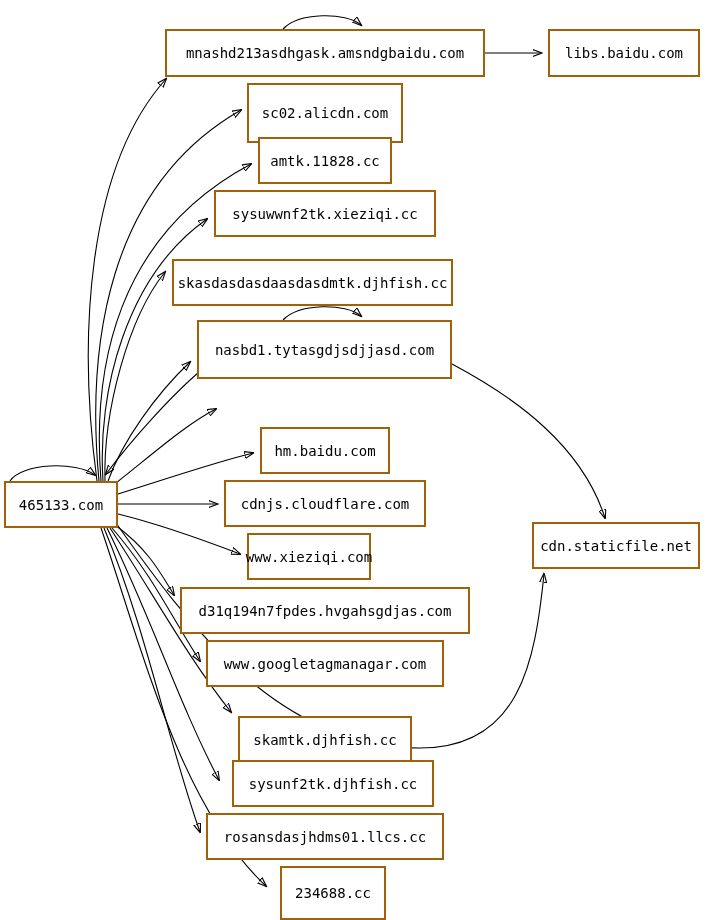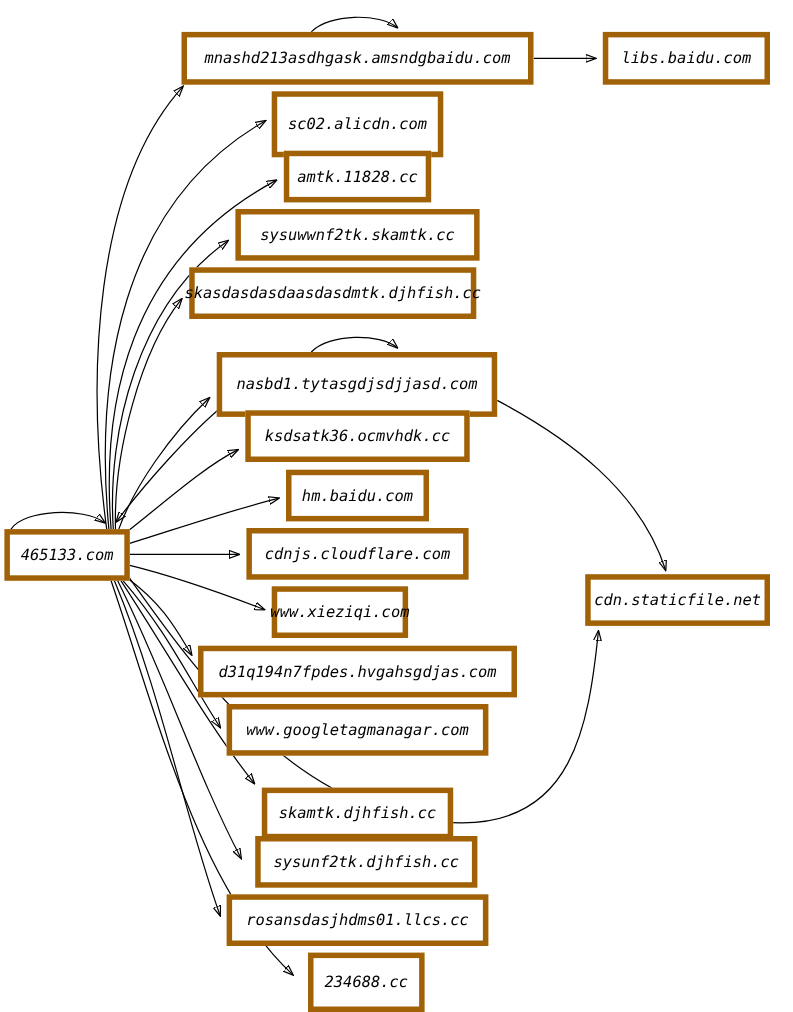--- a/index.html
+++ b/index.html
@@ -1,22 +1,22 @@
 <!DOCTYPE html>
 <html><head>
 <meta charset="utf-8">
 <style>
   html,body{margin:0;padding:0;background:#ffffff;}
   #canvas{position:relative;width:721px;height:920px;background:#ffffff;overflow:hidden;
           font-family:"DejaVu Sans Mono","Liberation Mono",monospace;}
   #edges{position:absolute;left:0;top:0;width:721px;height:920px;}
   #edges path{fill:none;stroke:#000000;stroke-width:1.1;}
-  .node{position:absolute;box-sizing:border-box;border:5px solid #a16207;background:#ffffff;
+  .node{position:absolute;box-sizing:border-box;border:2px solid #a16207;background:#ffffff;
         display:flex;align-items:center;justify-content:center;
-        font-size:14px;color:#000000;white-space:nowrap;z-index:2;font-style:italic;}
+        font-size:14px;color:#000000;white-space:nowrap;z-index:2;}
 </style>
 </head>
 <body>
 
 <div id="canvas">
 
   <svg id="edges" viewBox="0 0 721 920" xmlns="http://www.w3.org/2000/svg">
     <defs>
       <marker id="arrow" viewBox="0 0 10 8" refX="8.5" refY="4" markerWidth="10" markerHeight="8" orient="auto" markerUnits="userSpaceOnUse">
         <path d="M0 0.5 L9.5 4 L0 7.5 z" fill="#000000" stroke="none"></path>
@@ -45,24 +45,23 @@
     <path marker-end="url(#arrow)" d="M 283 29 C 299 12 346 12 361 25"></path>
     <path marker-end="url(#arrow)" d="M 283 320 C 299 303 346 303 361 316"></path>
     <path marker-end="url(#arrow)" d="M 10 481 C 22 463 76 461 95 475"></path>
   </svg>
 
   <div class="node" style="left:4px;  top:481px;width:114px;height:47px">465133.com</div>
   <div class="node" style="left:165px;top:29px; width:320px;height:48px">mnashd213asdhgask.amsndgbaidu.com</div>
   <div class="node" style="left:548px;top:29px; width:152px;height:48px">libs.baidu.com</div>
   <div class="node" style="left:247px;top:83px; width:156px;height:60px">sc02.alicdn.com</div>
   <div class="node" style="left:258px;top:137px;width:134px;height:47px">amtk.11828.cc</div>
-  <div class="node" style="left:214px;top:190px;width:222px;height:47px">sysuwwnf2tk.skamtk.cc</div>
-  <div class="node" style="left:172px;top:243px;width:261px;height:47px">skasdasdasdaasdasdmtk.djhfish.cc</div>
+  <div class="node" style="left:214px;top:190px;width:222px;height:47px">sysuwwnf2tk.xieziqi.cc</div>
+  <div class="node" style="left:172px;top:259px;width:281px;height:47px">skasdasdasdaasdasdmtk.djhfish.cc</div>
   <div class="node" style="left:197px;top:320px;width:255px;height:59px">nasbd1.tytasgdjsdjjasd.com</div>
-  <div class="node" style="left:223px;top:373px;width:204px;height:47px">ksdsatk36.ocmvhdk.cc</div>
   <div class="node" style="left:224px;top:480px;width:202px;height:47px">cdnjs.cloudflare.com</div>
   <div class="node" style="left:260px;top:427px;width:130px;height:47px">hm.baidu.com</div>
   <div class="node" style="left:247px;top:533px;width:124px;height:47px">www.xieziqi.com</div>
   <div class="node" style="left:180px;top:587px;width:290px;height:47px">d31q194n7fpdes.hvgahsgdjas.com</div>
   <div class="node" style="left:206px;top:640px;width:238px;height:47px">www.googletagmanagar.com</div>
   <div class="node" style="left:238px;top:716px;width:174px;height:47px">skamtk.djhfish.cc</div>
   <div class="node" style="left:532px;top:522px;width:168px;height:47px">cdn.staticfile.net</div>
   <div class="node" style="left:232px;top:760px;width:202px;height:47px">sysunf2tk.djhfish.cc</div>
   <div class="node" style="left:206px;top:813px;width:238px;height:47px">rosansdasjhdms01.llcs.cc</div>
   <div class="node" style="left:280px;top:866px;width:106px;height:54px">234688.cc</div>

